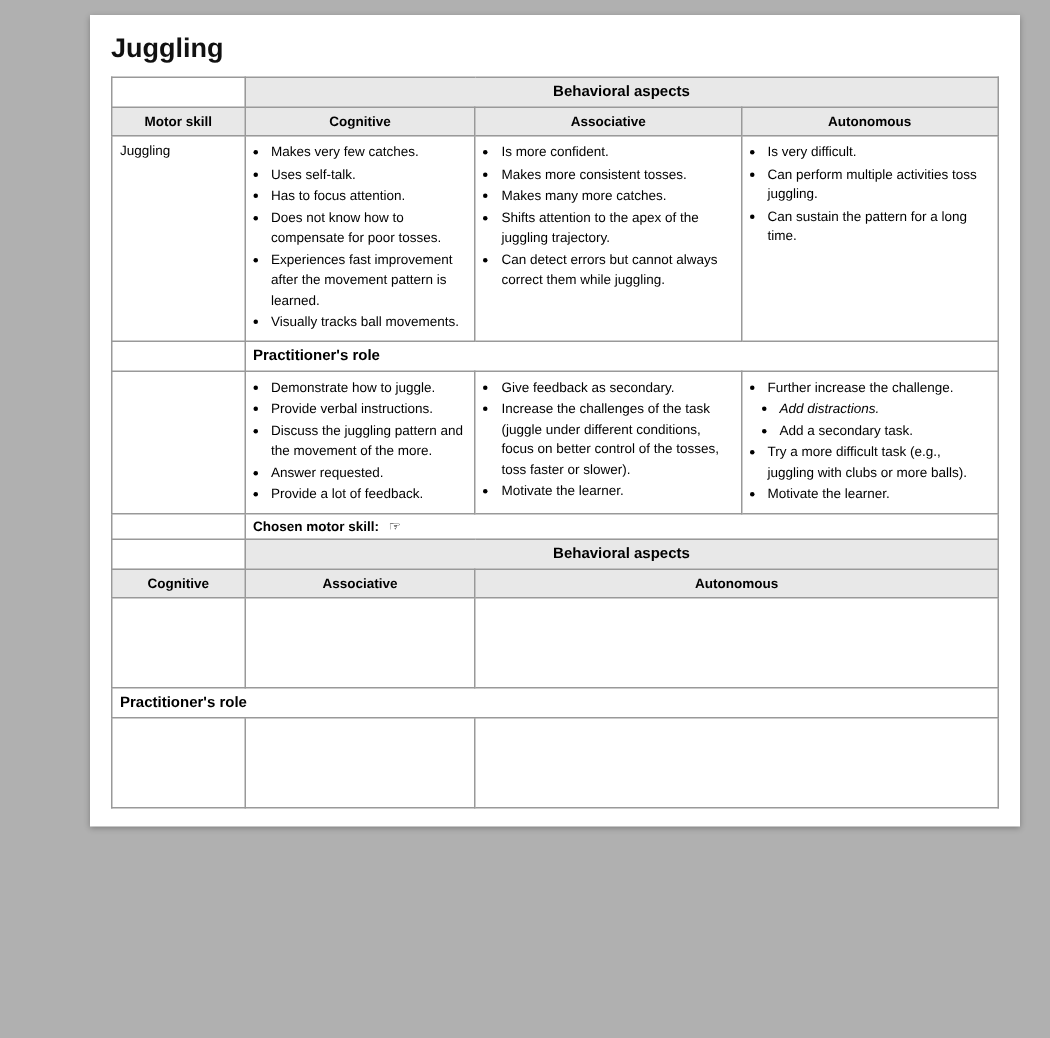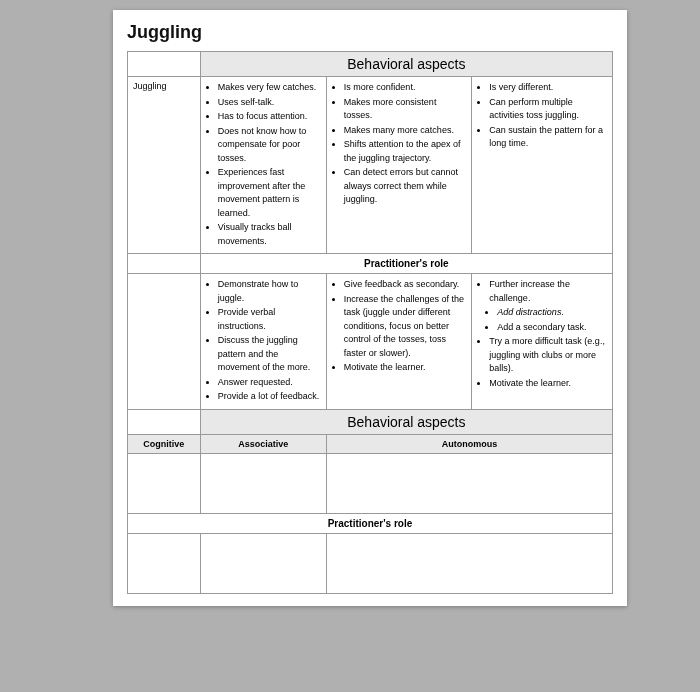--- a/index.html
+++ b/index.html
@@ -9,21 +9,21 @@
       font-size: 10px;
       display: flex;
       justify-content: center;
       align-items: flex-start;
       padding: 10px;
       width: 700px;
       min-height: 692px;
     }
     .page {
       background: white;
-      width: 514px;
+      width: 620px;
       padding: 12px 14px;
       box-shadow: 0 1px 4px rgba(0,0,0,0.3);
       position: relative;
       margin-left: 40px;
     }
     h1 {
       font-size: 18px;
       font-weight: bold;
       margin-bottom: 8px;
       color: #111;
@@ -38,41 +38,40 @@
       padding: 4px 5px;
       vertical-align: top;
     }
     th {
       background: #e8e8e8;
       font-weight: bold;
       text-align: center;
     }
     .section-header {
       text-align: center;
-      font-weight: normal;
+      font-weight: bold;
       background: #e8e8e8;
-      font-size: 14px;
+      font-size: 10px;
     }
     .motor-skill-col { width: 15%; }
     .cognitive-col { width: 26%; }
     .associative-col { width: 30%; }
     .autonomous-col { width: 29%; }
     ul {
       list-style: disc;
       padding-left: 12px;
       line-height: 1.5;
     }
     ul li {
       margin-bottom: 1px;
     }
     .empty-cell {
       height: 60px;
     }
     .practitioners-label {
-      text-align: center;
       font-weight: bold;
       font-size: 10px;
     }
     .chosen-motor-row td {
       padding: 3px 5px;
     }
   </style>
 </head>
 <body>
 
@@ -85,20 +84,26 @@
       <col class="motor-skill-col">
       <col class="cognitive-col">
       <col class="associative-col">
       <col class="autonomous-col">
     </colgroup>
     <thead>
       <tr>
         <td></td>
         <th colspan="3" class="section-header">Behavioral aspects</th>
       </tr>
+      <tr>
+        <th>Motor skill</th>
+        <th>Cognitive</th>
+        <th>Associative</th>
+        <th>Autonomous</th>
+      </tr>
     </thead>
     <tbody>
 
       <tr>
         <td>Juggling</td>
         <td>
           <ul>
             <li>Makes very few catches.</li>
             <li>Uses self-talk.</li>
             <li>Has to focus attention.</li>
@@ -111,21 +116,21 @@
           <ul>
             <li>Is more confident.</li>
             <li>Makes more consistent tosses.</li>
             <li>Makes many more catches.</li>
             <li>Shifts attention to the apex of the juggling trajectory.</li>
             <li>Can detect errors but cannot always correct them while juggling.</li>
           </ul>
         </td>
         <td>
           <ul>
-            <li>Is very different.</li>
+            <li>Is very difficult.</li>
             <li>Can perform multiple activities toss juggling.</li>
             <li>Can sustain the pattern for a long time.</li>
           </ul>
         </td>
       </tr>
 
       <tr>
         <td></td>
         <td colspan="3" class="practitioners-label">Practitioner's role</td>
       </tr>
@@ -152,20 +157,27 @@
           <ul>
             <li>Further increase the challenge.</li>
             <li style="margin-left:8px;font-style:italic;">Add distractions.</li>
             <li style="margin-left:8px;">Add a secondary task.</li>
             <li style="margin-left:0;">Try a more difficult task (e.g., juggling with clubs or more balls).</li>
             <li>Motivate the learner.</li>
           </ul>
         </td>
       </tr>
 
+      <tr class="chosen-motor-row">
+        <td></td>
+        <td colspan="3">
+          <span style="font-weight:bold;">Chosen motor skill:</span>
+          <span style="margin-left:4px;">☞</span>
+        </td>
+      </tr>
 
       <tr>
         <td></td>
         <th colspan="3" class="section-header">Behavioral aspects</th>
       </tr>
 
       <tr>
         <th>Cognitive</th>
         <th>Associative</th>
         <th colspan="2">Autonomous</th>

